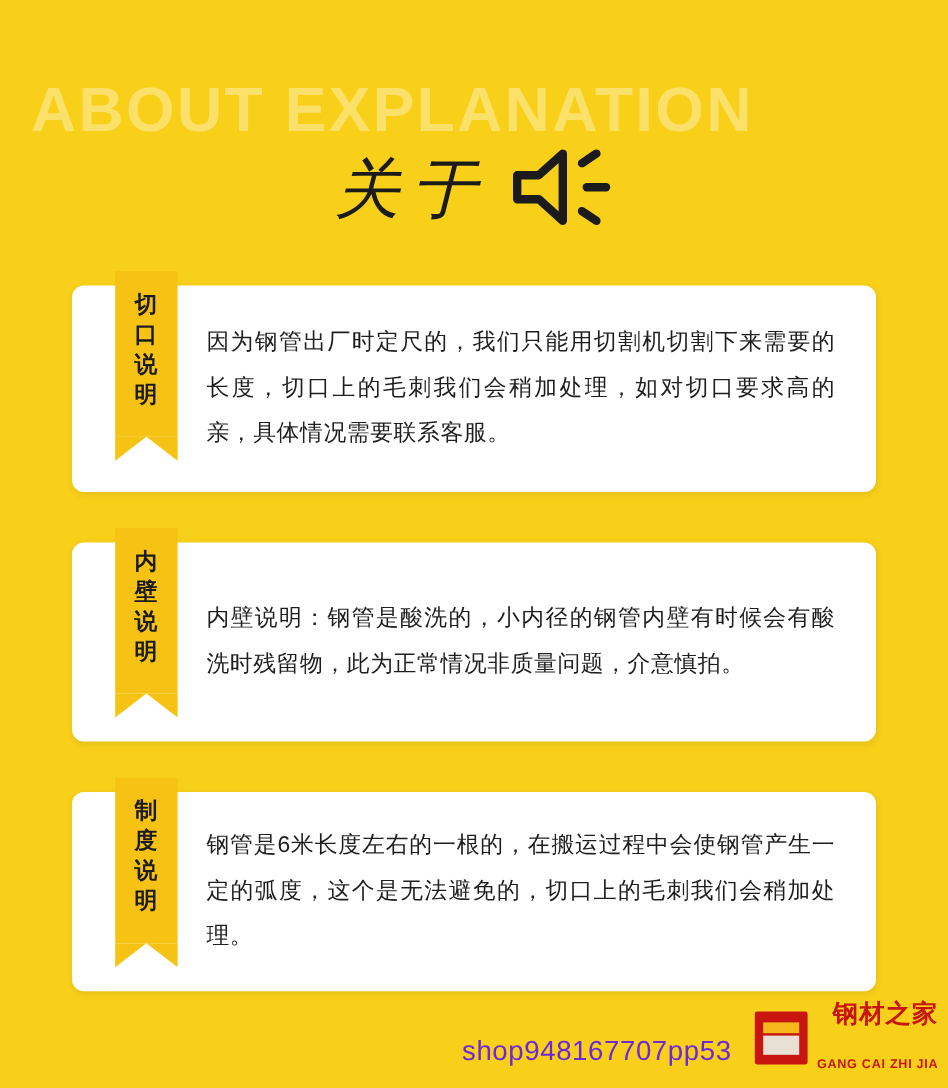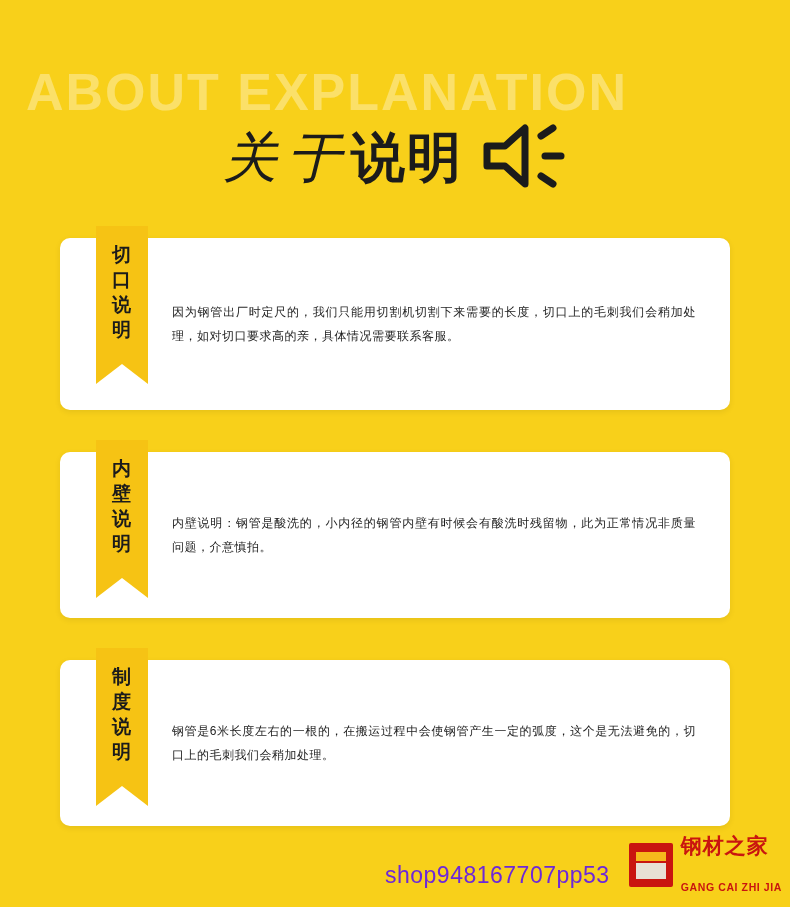--- a/index.html
+++ b/index.html
@@ -117,21 +117,21 @@
     height: 0;
     border-left: 26px solid #f6c314;
     border-right: 26px solid #f6c314;
     border-bottom: 20px solid transparent;
   }
   .ribbon .ch { display: block; }
 
   .card-text {
     margin-left: 112px;
     margin-right: 34px;
-    font-size: 12px;
+    font-size: 19px;
     line-height: 2.0;
     color: #1e1e1e;
     letter-spacing: 0.5px;
     text-align: justify;
   }
 
   
   .footer {
     position: absolute;
     left: 0;
@@ -148,20 +148,21 @@
     letter-spacing: 0.5px;
     white-space: nowrap;
     font-family: "Liberation Sans", sans-serif;
   }
   .logo {
     position: absolute;
     right: 8px;
     bottom: 12px;
     display: flex;
     align-items: center;
+    text-align: right;
   }
   .logo-mark {
     width: 44px;
     height: 44px;
     background: #c9150f;
     position: relative;
     margin-right: 8px;
     border-radius: 2px;
   }
   .logo-mark::before {
@@ -206,21 +207,20 @@
 </head>
 <body>
 
 <div class="page">
 
   <div class="header">
     <div class="ghost-title">ABOUT EXPLANATION</div>
     <div class="title-row">
       <div class="title-cn">
         <span class="t1">关于</span>
-        <span class="t2">说明</span>
       </div>
       <span class="speaker-icon">
         <svg width="86" height="72" viewBox="0 0 86 72" xmlns="http://www.w3.org/2000/svg">
           <path d="M6 26 L24 26 L44 8 L44 64 L24 46 L6 46 Z" fill="none" stroke="#1b1b1b" stroke-width="7" stroke-linejoin="round"></path>
           <line x1="60" y1="16" x2="72" y2="8" stroke="#1b1b1b" stroke-width="7" stroke-linecap="round"></line>
           <line x1="64" y1="36" x2="80" y2="36" stroke="#1b1b1b" stroke-width="7" stroke-linecap="round"></line>
           <line x1="60" y1="56" x2="72" y2="64" stroke="#1b1b1b" stroke-width="7" stroke-linecap="round"></line>
         </svg>
       </span>
     </div>

